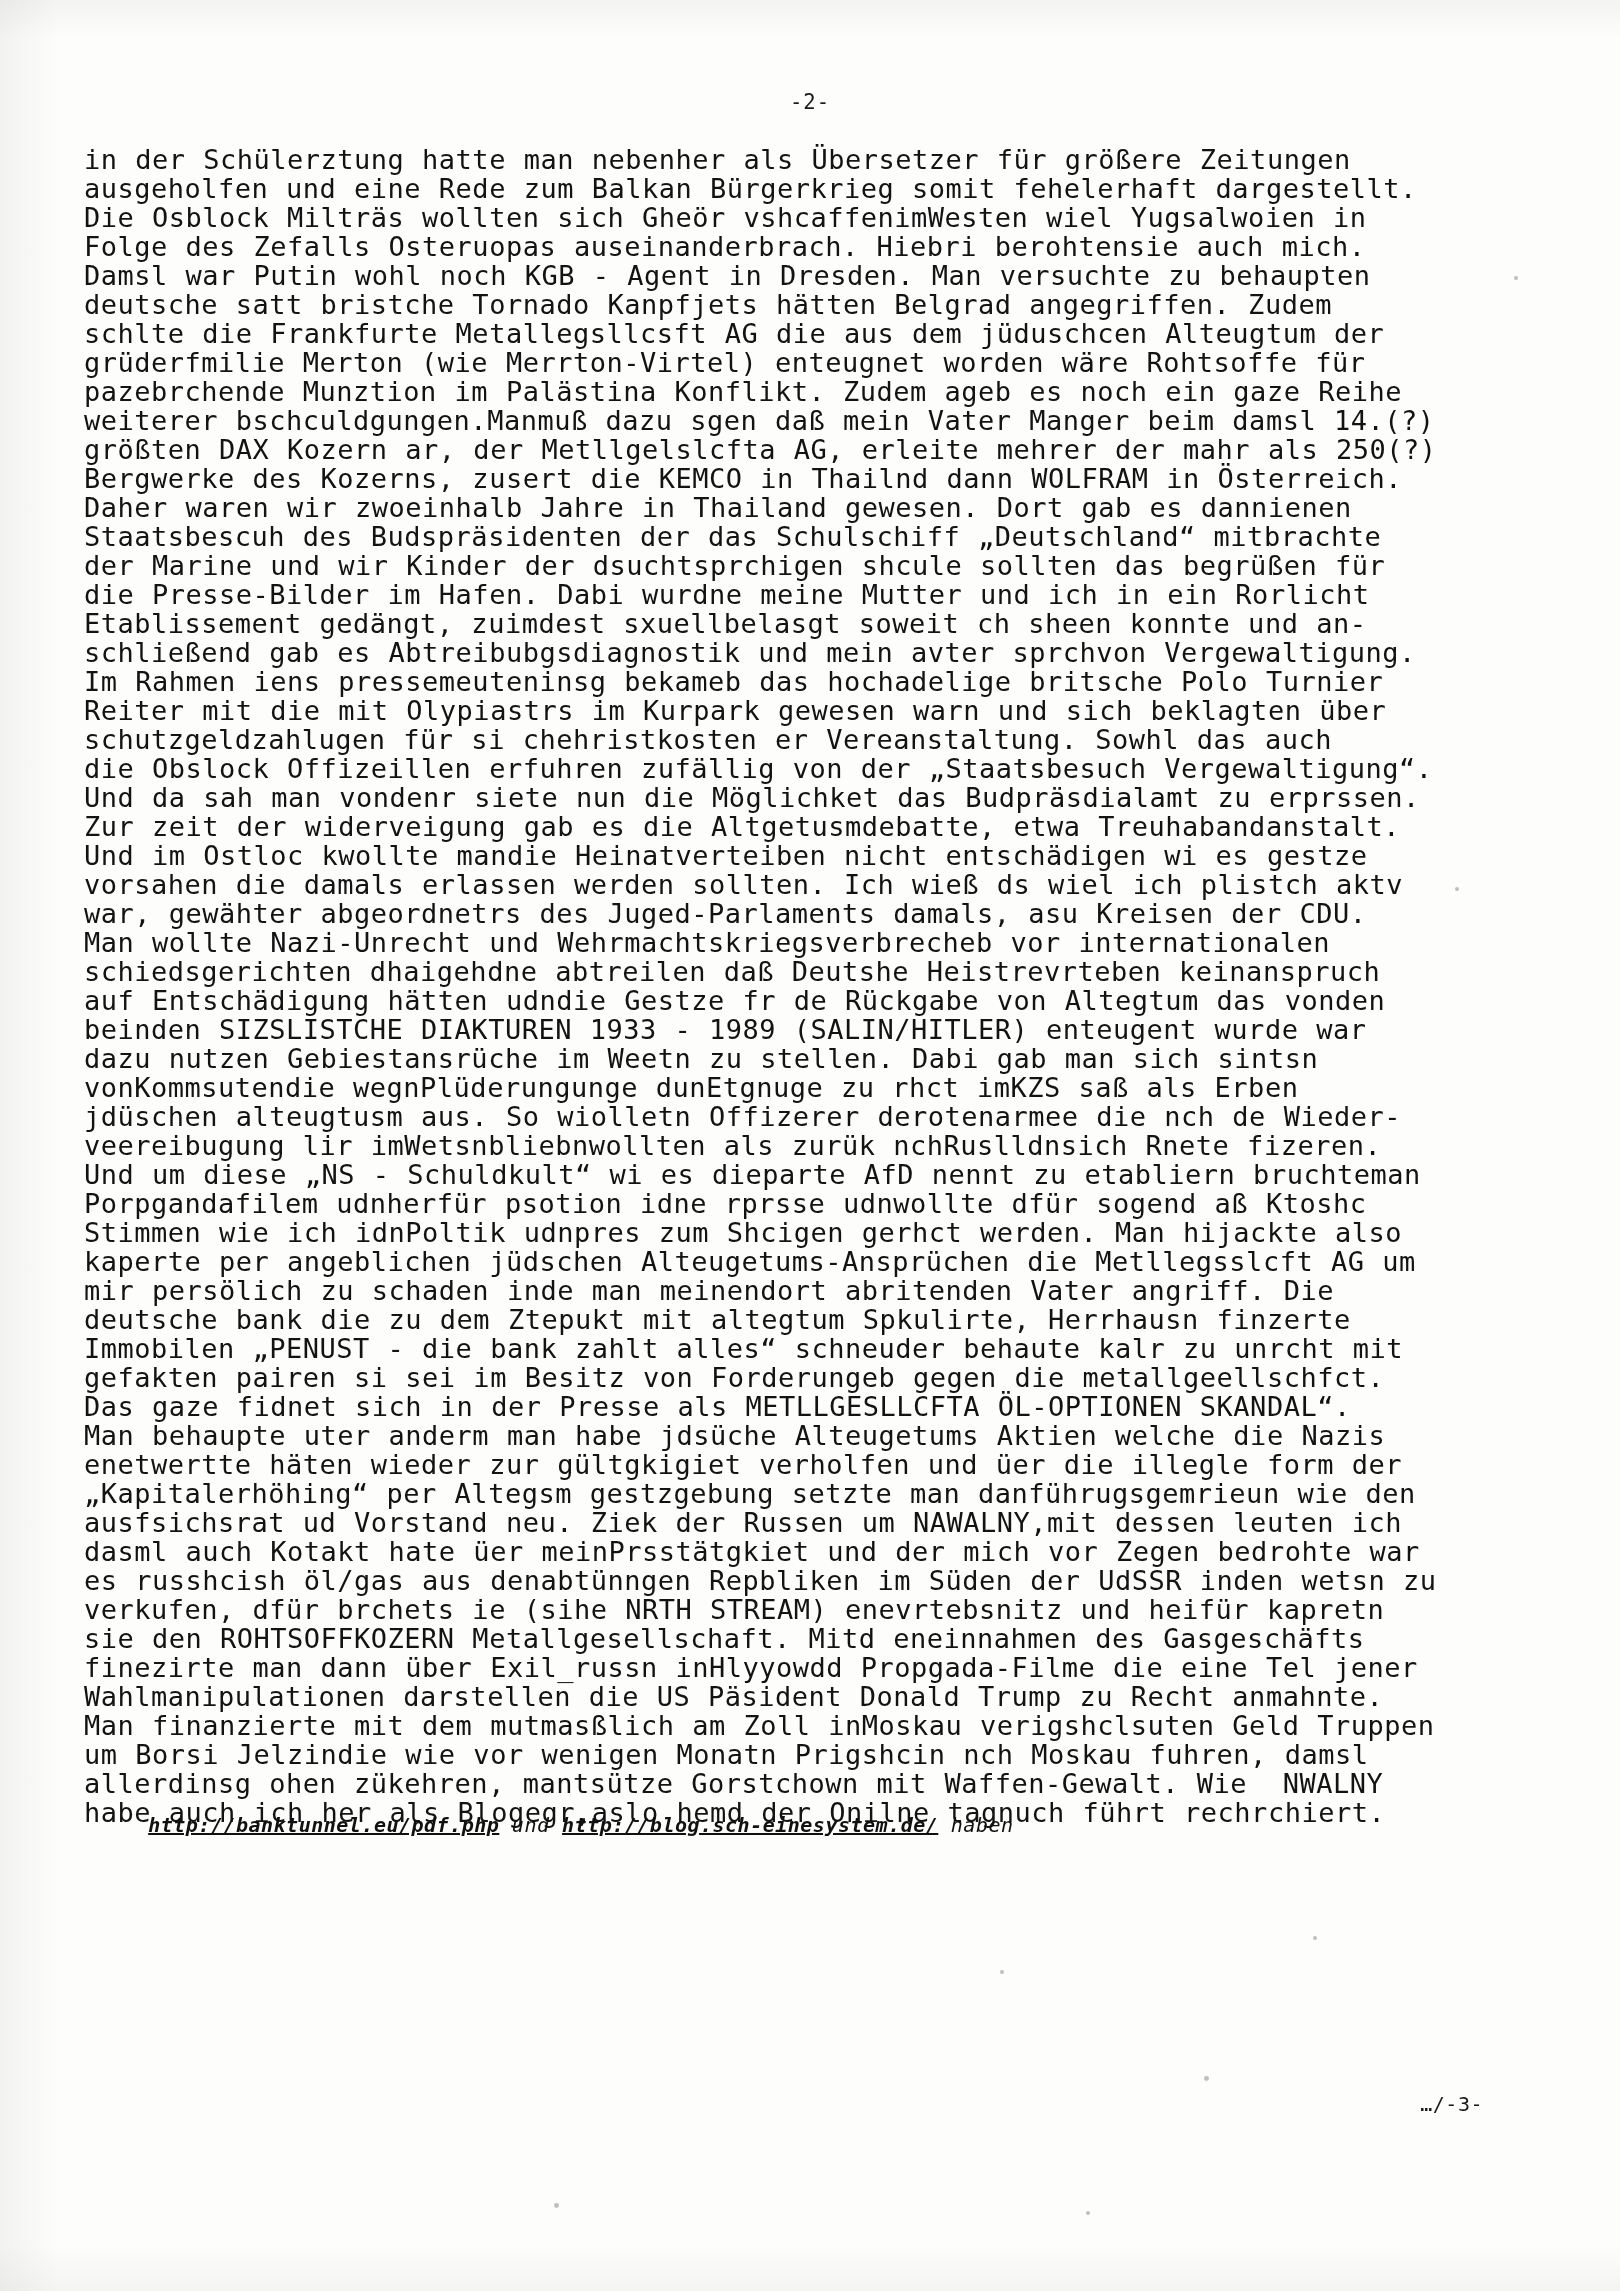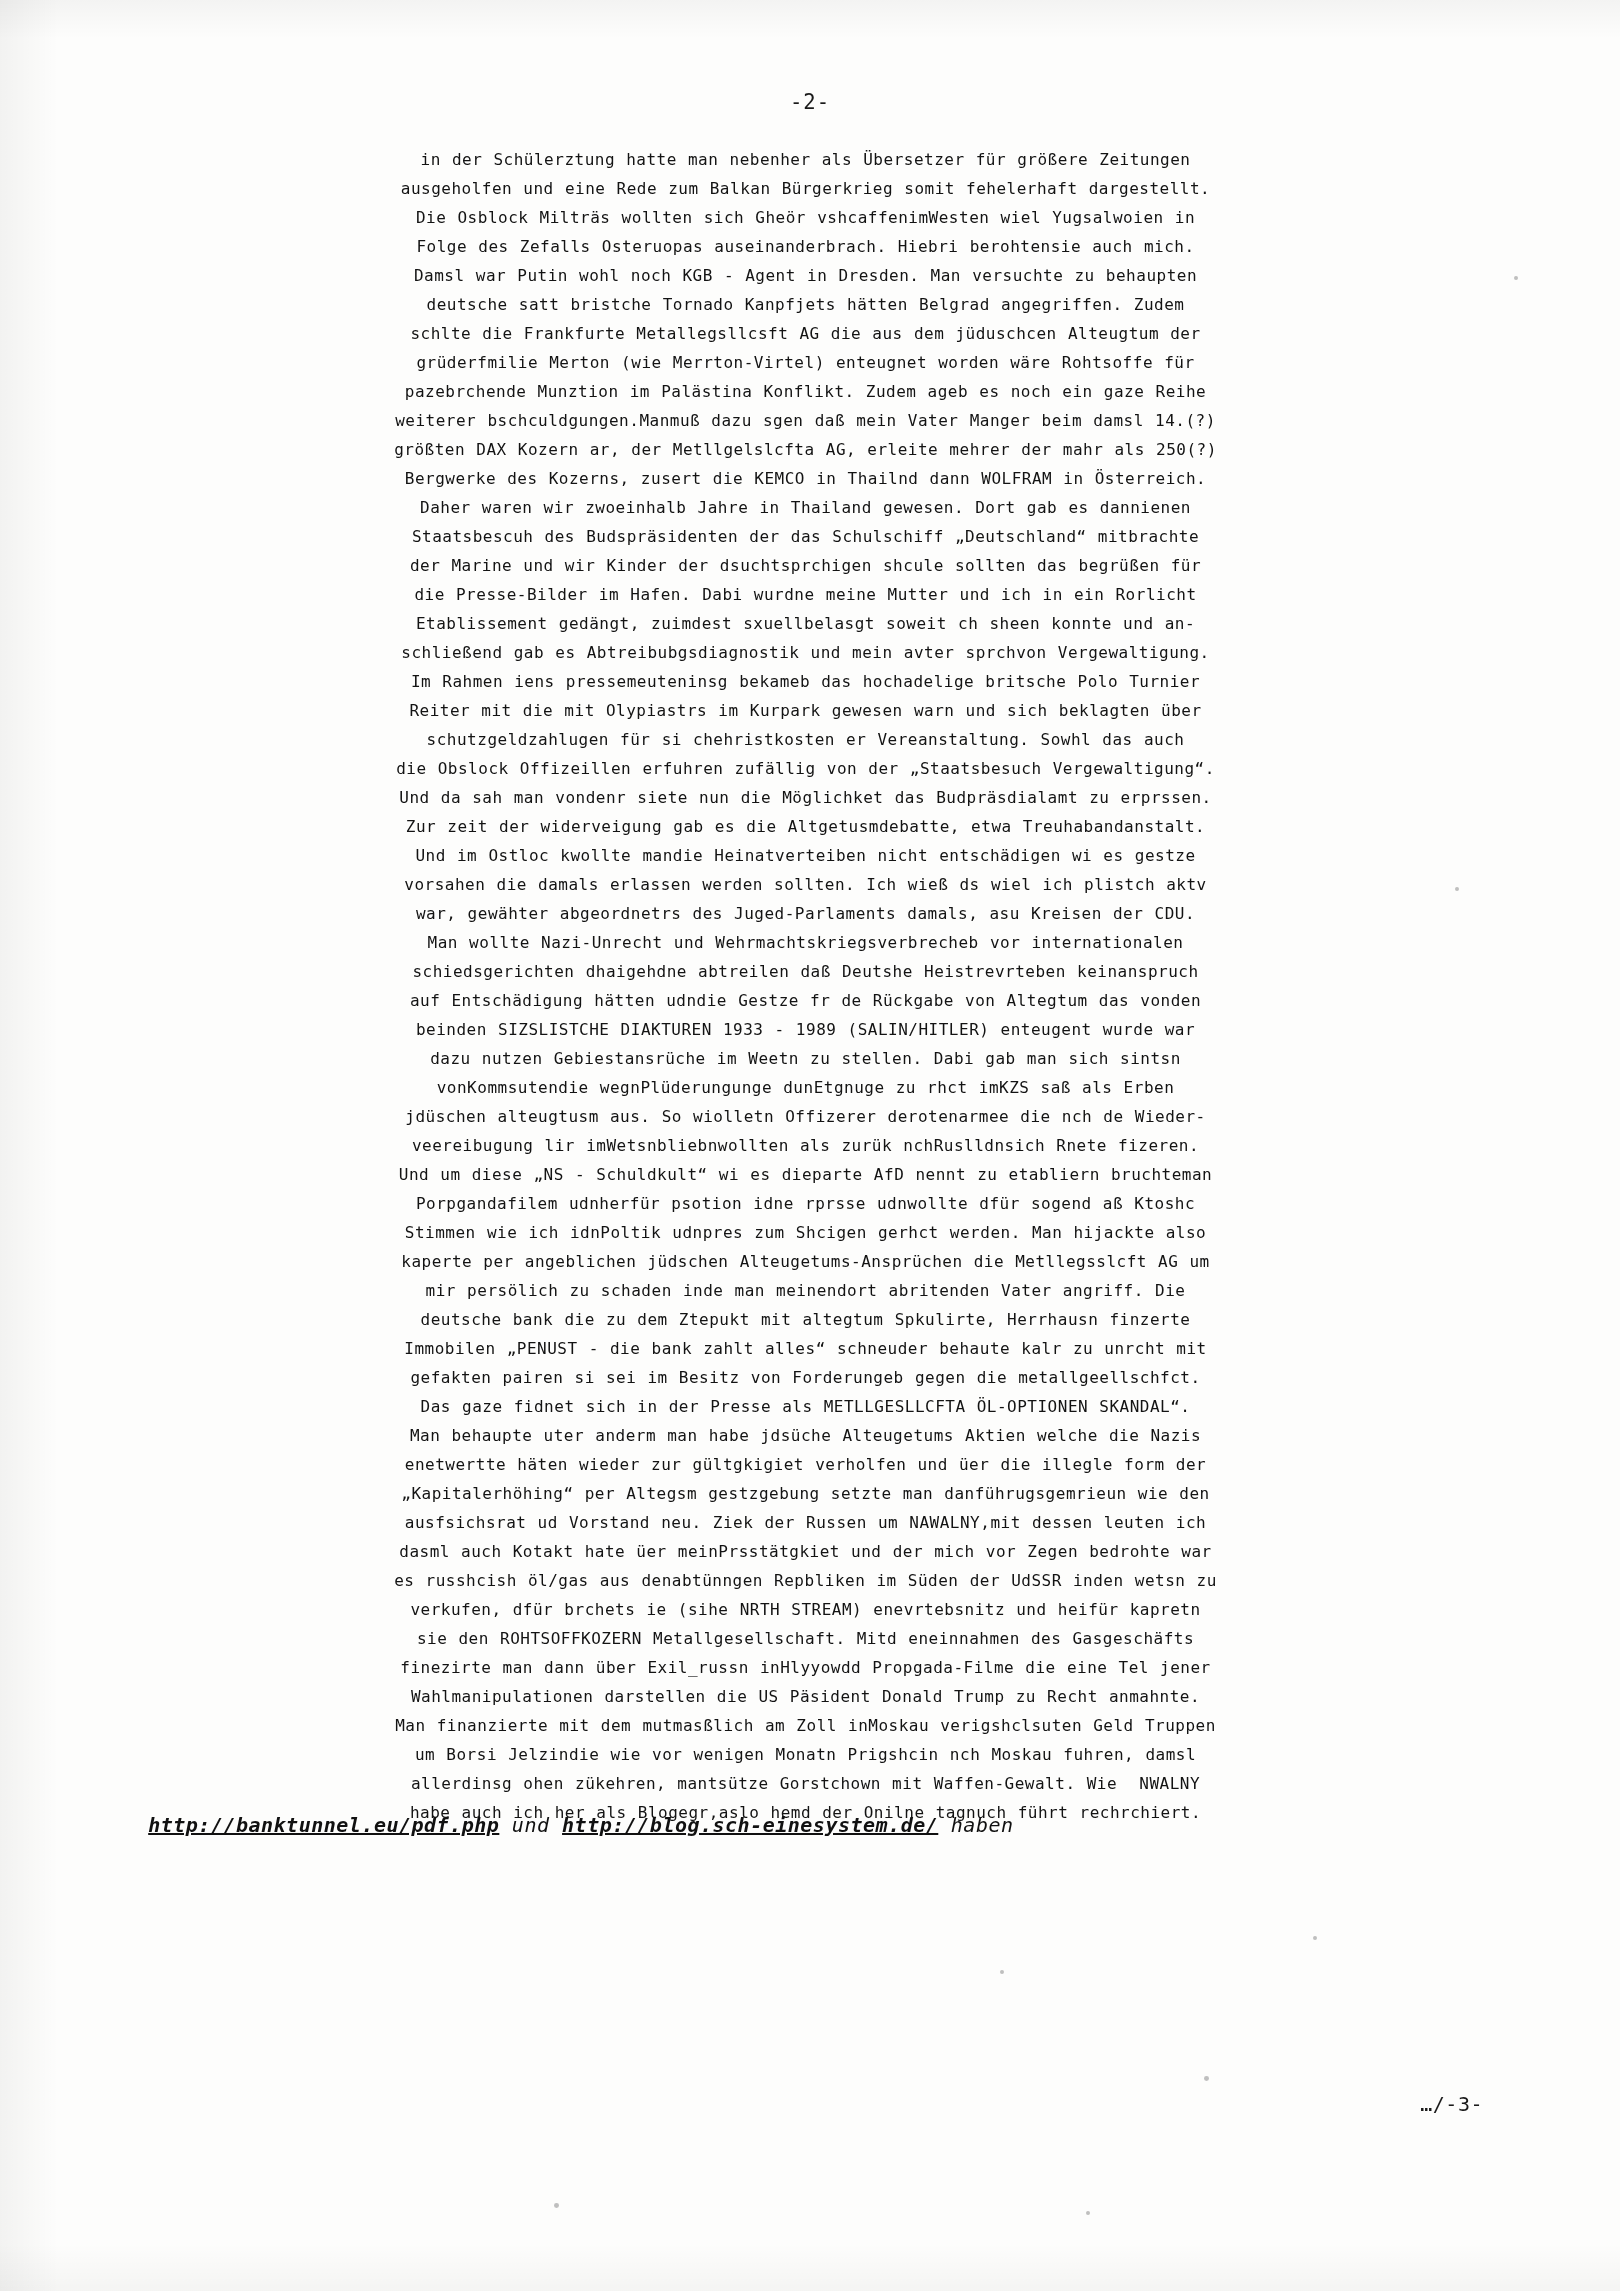--- a/index.html
+++ b/index.html
@@ -50,29 +50,28 @@
     left: 0;
     width: 1620px;
     text-align: center;
     font-size: 20.6px;
     letter-spacing: 1px;
     color: #1a1a1a;
   }
   .body-text {
     position: absolute;
     top: 145px;
-    left: 90px;
+    left: 84px;
     width: 1431px;
-    font-size: 16px;
+    font-size: 27px;
     line-height: 29px;
     letter-spacing: 0.5px;
     color: #131313;
     white-space: pre-wrap;
     word-spacing: 1px;
-    text-align: center;
   }
   .body-text .line {
     display: block;
     white-space: pre;
   }
   .links-line {
     position: absolute;
     left: 98px;
     top: 1782px;
     font-size: 20px;

